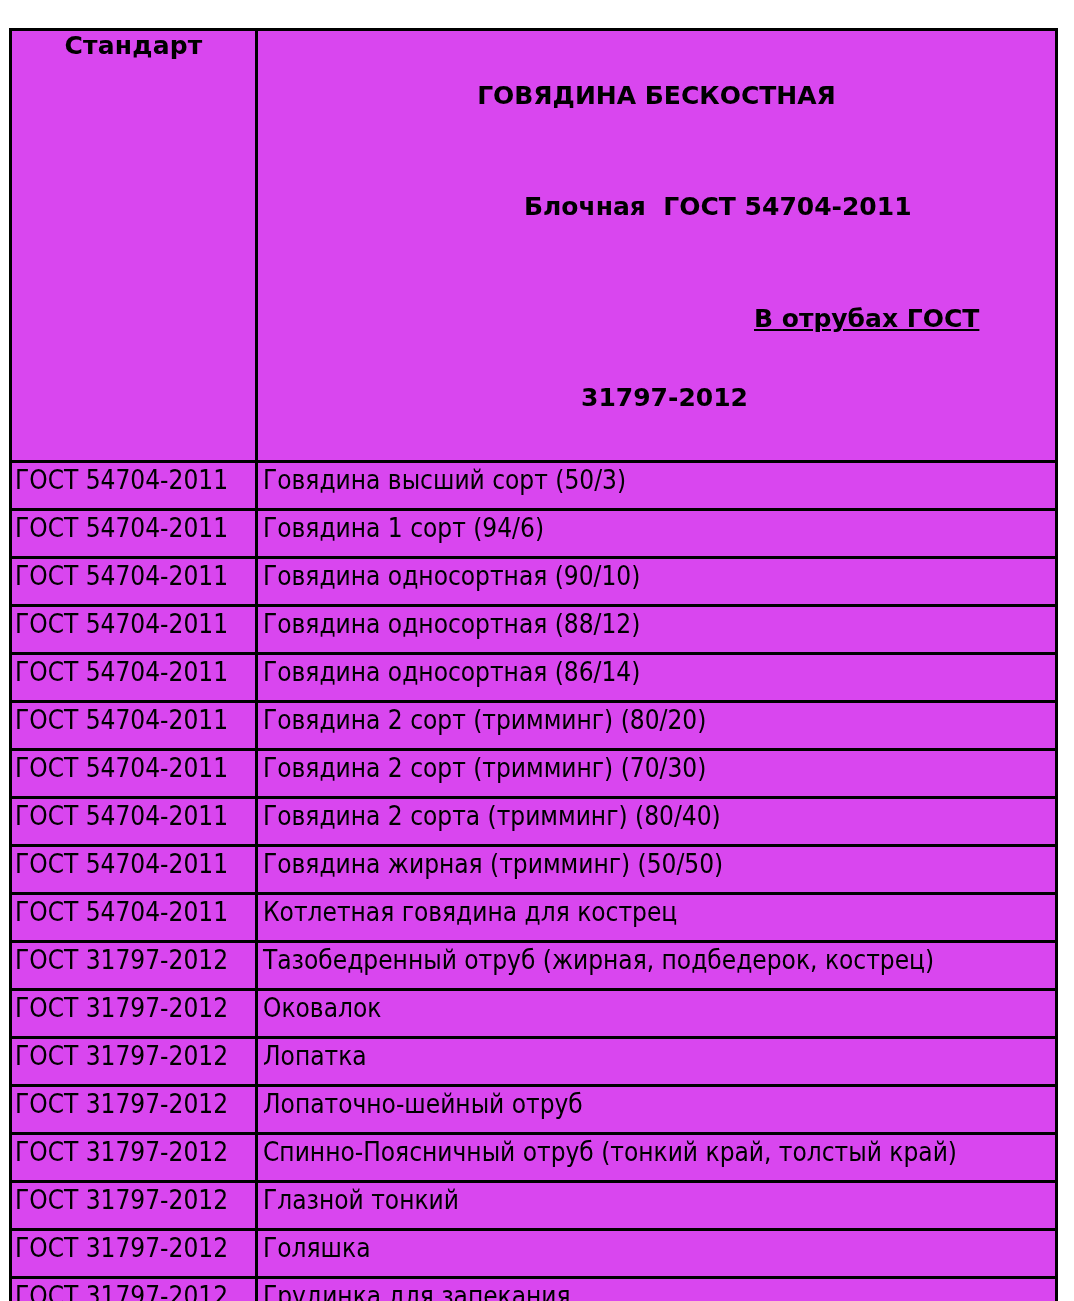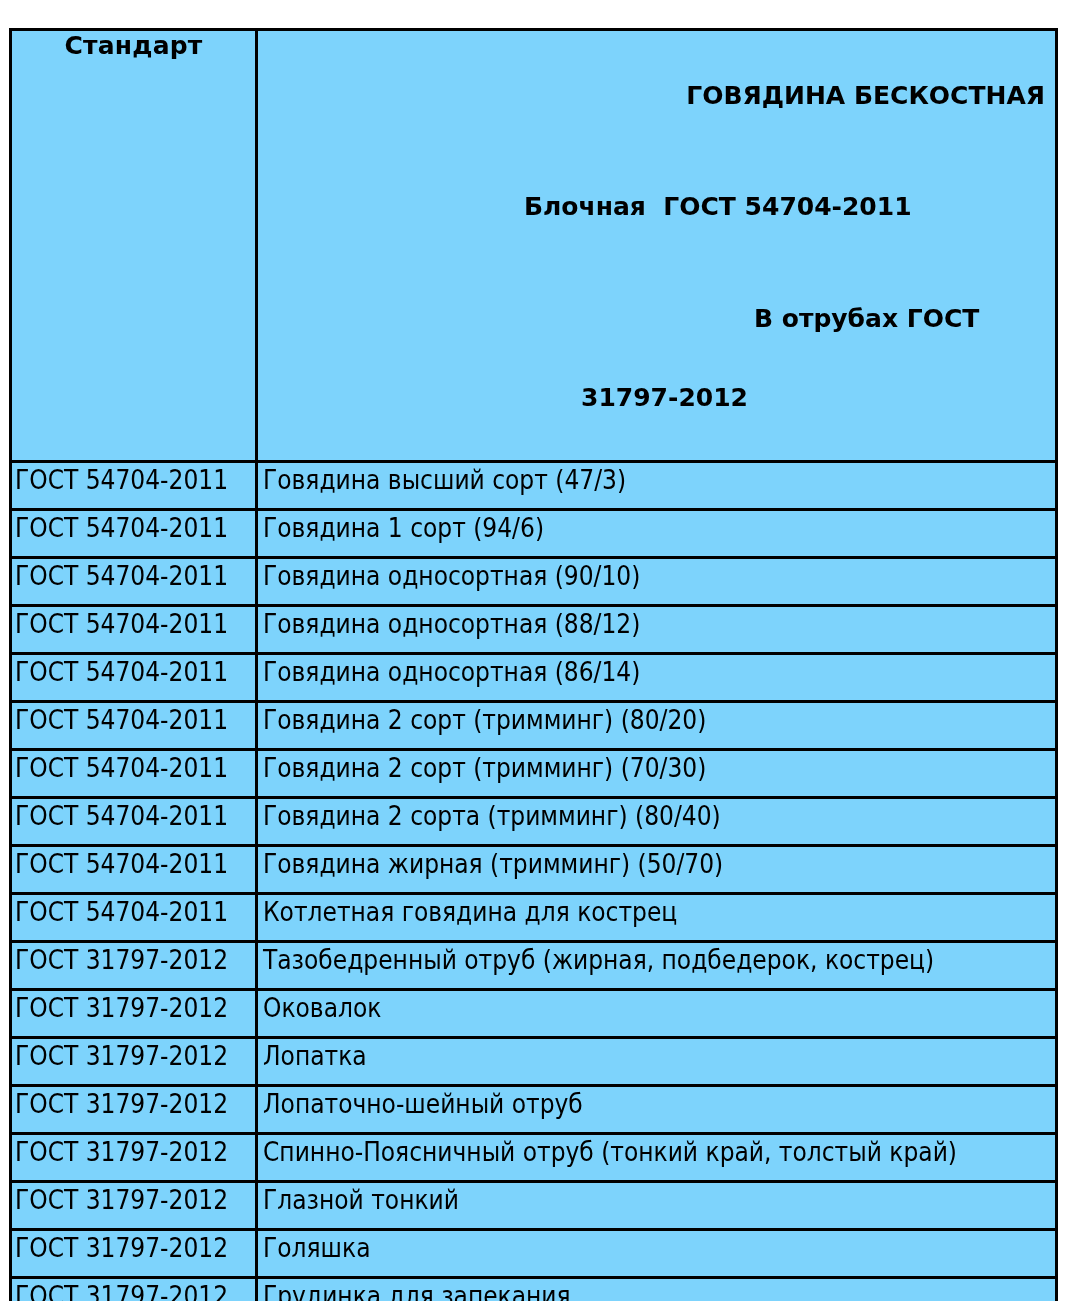--- a/index.html
+++ b/index.html
@@ -32,21 +32,21 @@
     background: #ffffff;
   }
 
   table.spec-table col.col-standard { width: 246px; }
   table.spec-table col.col-name     { width: 800px; }
 
   table.spec-table td {
     border: 3px solid #000000;
     padding: 0;
     vertical-align: top;
-    background: #7dd3fc;
+    background: #d946ef;
   }
 
   
   tr.header-row td {
     height: 189px;
   }
 
   td.standard-head {
     vertical-align: middle;
     text-align: center;
@@ -67,33 +67,34 @@
     font-size: 25px;
     line-height: 1.0;
     white-space: pre-wrap;
   }
   .title-line {
     display: block;
     white-space: pre;
     margin-left: 16px;
   }
   .title-line.line-1 {
-    text-align: right;
-    margin: 0 10px 0 0;
+    text-align: center;
+    margin: 0 0 0 0;
     padding-top: 2px;
   }
   .title-line.line-2 {
     text-align: left;
     padding-left: 250px;
     padding-top: 36px;
   }
   .title-line.line-3 {
     text-align: left;
     padding-left: 480px;
     padding-top: 37px;
+    text-decoration: underline;
   }
   .title-line.line-4 {
     text-align: center;
     padding-top: 4px;
   }
 
   
   tr.data-row td {
     height: 45px;
   }
@@ -136,21 +137,21 @@
             <span class="title-line line-4">31797-2012</span>
           </div>
         </td>
       </tr>
 
     <tr class="data-row">
           <td class="standard-cell">
             <span class="cell-text">ГОСТ 54704-2011</span>
           </td>
           <td class="name-cell">
-            <span class="cell-text">Говядина высший сорт (47/3)</span>
+            <span class="cell-text">Говядина высший сорт (50/3)</span>
           </td>
         </tr>
         <tr class="data-row">
           <td class="standard-cell">
             <span class="cell-text">ГОСТ 54704-2011</span>
           </td>
           <td class="name-cell">
             <span class="cell-text">Говядина 1 сорт (94/6)</span>
           </td>
         </tr>
@@ -200,21 +201,21 @@
           </td>
           <td class="name-cell">
             <span class="cell-text">Говядина 2 сорта (тримминг) (80/40)</span>
           </td>
         </tr>
         <tr class="data-row">
           <td class="standard-cell">
             <span class="cell-text">ГОСТ 54704-2011</span>
           </td>
           <td class="name-cell">
-            <span class="cell-text">Говядина жирная (тримминг) (50/70)</span>
+            <span class="cell-text">Говядина жирная (тримминг) (50/50)</span>
           </td>
         </tr>
         <tr class="data-row">
           <td class="standard-cell">
             <span class="cell-text">ГОСТ 54704-2011</span>
           </td>
           <td class="name-cell">
             <span class="cell-text">Котлетная говядина для кострец</span>
           </td>
         </tr>

